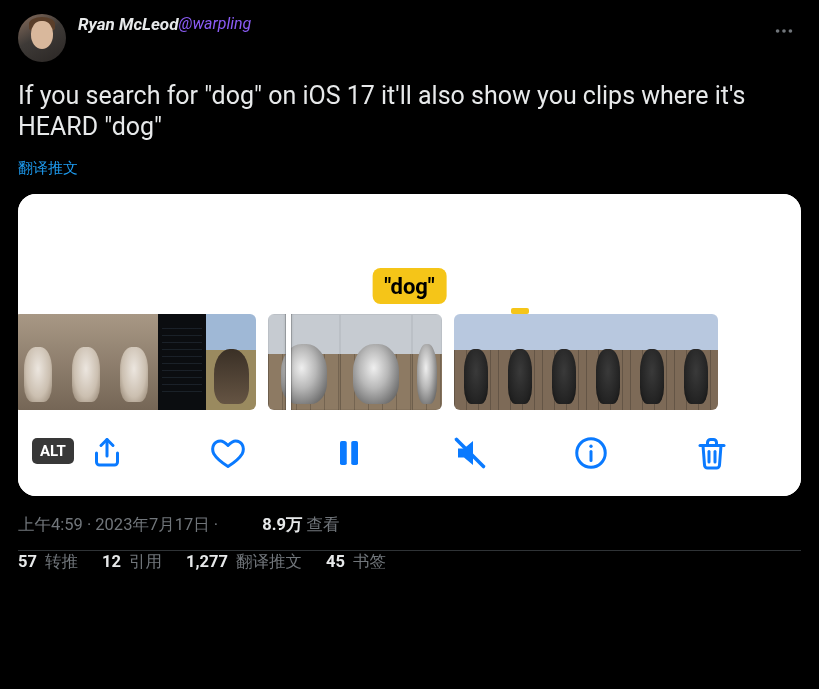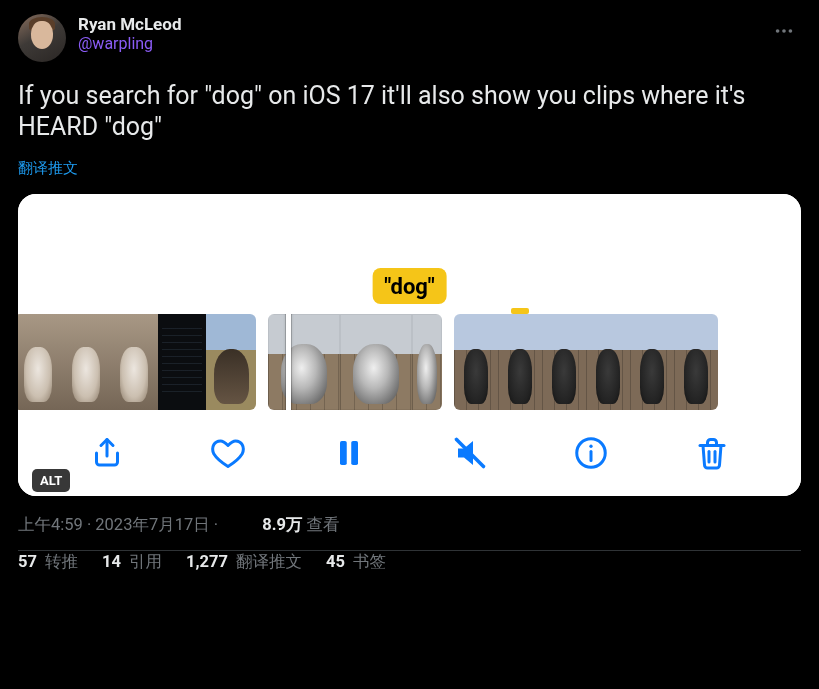--- a/index.html
+++ b/index.html
@@ -37,21 +37,21 @@
     background: #d9b89c;
     border-radius: 45% 45% 50% 50%;
   }
   .avatar-hair {
     position: absolute;
     top: 3px; left: 11px;
     width: 26px; height: 14px;
     background: #5a3e29;
     border-radius: 50% 50% 20% 20%;
   }
-  .name-block { display: flex; flex-direction: column; }
+  .name-block { display: flex; flex-direction: row; font-style: italic; }
   .display-name { font-weight: 700; font-size: 17px; color: #e7e9ea; }
   .handle { font-size: 16px; color: #8b5cf6; }
   .more-btn {
     position: absolute;
     right: 0;
     top: 0;
     width: 34px; height: 34px;
     display: flex; align-items: center; justify-content: center;
     color: #71767b;
     border-radius: 50%;
@@ -207,25 +207,25 @@
   .tb-btn {
     width: 44px; height: 44px;
     display: flex; align-items: center; justify-content: center;
     color: #0a7aff;
     cursor: pointer;
   }
   .tb-btn svg { width: 36px; height: 36px; }
   .alt-badge {
     position: absolute;
     left: 14px;
-    bottom: 4px;
+    bottom: 32px;
     background: rgba(0,0,0,.78);
     color: #fff;
     font-weight: 700;
-    font-size: 13px;
+    font-size: 15px;
     padding: 4px 8px;
     border-radius: 5px;
     cursor: pointer;
   }
   .meta-row {
     margin-top: 18px;
     color: #71767b;
     font-size: 16.5px;
   }
   .meta-row .views-num { color: #e7e9ea; font-weight: 700; margin-left: 40px; }
@@ -348,18 +348,18 @@
   </div>
 
   <div class="meta-row">
     <span>上午4:59</span><span> · </span><span>2023年7月17日</span><span> · </span><span class="views-num">8.9万</span><span> 查看</span>
   </div>
 
   <div class="divider"></div>
 
   <div class="stats-row">
     <span><span class="num">57</span><span> 转推</span></span>
-    <span><span class="num">14</span><span> 引用</span></span>
+    <span><span class="num">12</span><span> 引用</span></span>
     <span><span class="num">1,277</span><span> 翻译推文</span></span>
     <span><span class="num">45</span><span> 书签</span></span>
   </div>
 
 </div>
 
 </body></html>

